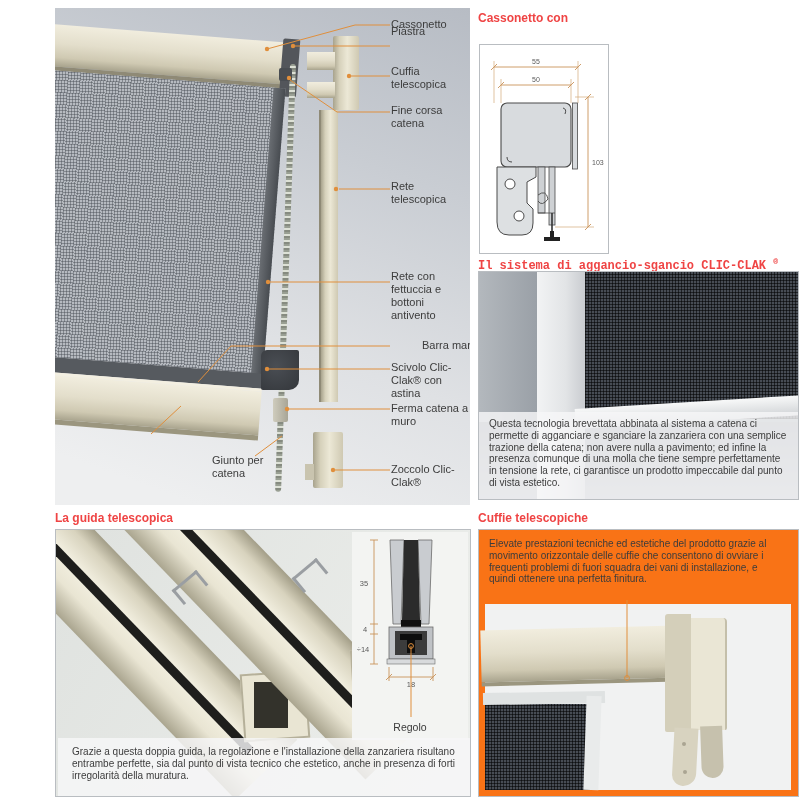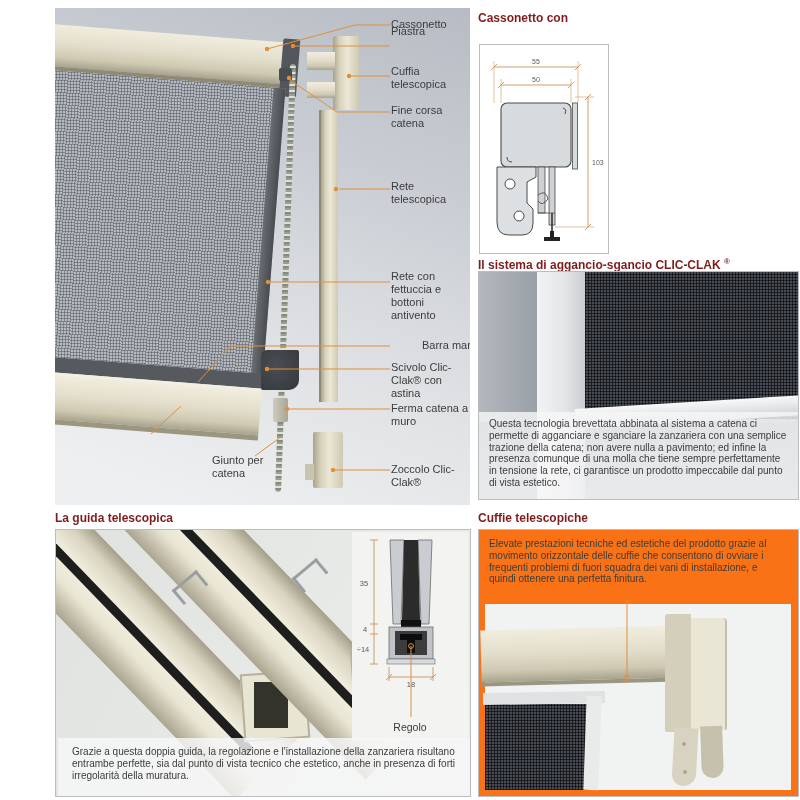--- a/index.html
+++ b/index.html
@@ -14,21 +14,21 @@
   .cream-v{background:linear-gradient(90deg,#a8a38d 0%,#d6d1bb 25%,#ece8d6 55%,#cfc9b2 100%);}
   .mesh{background-color:#b6bac0;
         background-image:repeating-linear-gradient(0deg,rgba(70,75,82,.45) 0 1px,transparent 1px 3px),
                          repeating-linear-gradient(90deg,rgba(70,75,82,.45) 0 1px,transparent 1px 3px);}
   .mesh-dark{background-color:#474c54;
         background-image:repeating-linear-gradient(0deg,rgba(0,0,0,.55) 0 1px,transparent 1px 3px),
                          repeating-linear-gradient(90deg,rgba(0,0,0,.55) 0 1px,transparent 1px 3px);}
   .lbl{position:absolute;font-size:11px;line-height:1.18;color:#3c3c3c;}
   .rstack{left:336px;width:78px;}
   
-  .sec-title{position:absolute;font-size:12px;line-height:1.15;font-weight:bold;color:#7f1d1d;}
+  .sec-title{position:absolute;font-size:12px;line-height:1.15;font-weight:bold;color:#ef4444;}
   .panel{position:absolute;border:1px solid #b9bdc1;background:#ffffff;overflow:hidden;}
   .body-txt{font-size:10px;line-height:1.18;color:#3c3c3c;}
   .overlay{position:absolute;background:rgba(246,247,248,.82);}
   .chain{background:repeating-linear-gradient(180deg,#999f93 0 2px,#dde1d6 2px 4px,#868b80 4px 6px);
          border-radius:3px;}
   svg text{font-family:"Liberation Sans","DejaVu Sans",sans-serif;}
 </style>
 </head>
 <body>
 
@@ -136,21 +136,21 @@
     <rect x="58" y="122" width="7" height="46" fill="#ced1d4" stroke="#4a4a4a" stroke-width="0.8"></rect>
     <rect x="69" y="122" width="6" height="58" fill="#ced1d4" stroke="#4a4a4a" stroke-width="0.8"></rect>
     <path d="M58,150 q8,-6 10,4 q-6,8 -10,2" fill="none" stroke="#4a4a4a" stroke-width="0.9"></path>
     <line x1="58" y1="168" x2="75" y2="168" stroke="#4a4a4a" stroke-width="0.8"></line>
     <line x1="72" y1="168" x2="72" y2="192" stroke="#333333" stroke-width="1.6"></line>
     <rect x="64" y="192" width="16" height="4" fill="#222222"></rect>
     <rect x="70" y="186" width="4" height="8" fill="#222222"></rect>
   </svg>
 </div>
 
-<div class="sec-title" style="left:478px;top:257px;width:320px;">
+<div class="sec-title" style="left:478px;top:257px;width:320px;font-family:Liberation Mono, monospace;">
   <span>Il sistema di aggancio-sgancio CLIC-CLAK</span>
   <sup style="font-size:8px;">®</sup>
 </div>
 
 <div class="panel" style="left:478px;top:271px;width:319px;height:227px;background:#9199a0;">
   <div class="abs" style="left:0;top:0;width:58px;height:227px;background:linear-gradient(90deg,#b3b8bd,#9aa0a7);"></div>
   <div class="abs" style="left:0;top:150px;width:319px;height:77px;background:linear-gradient(180deg,#898f97,#a9aeb5);"></div>
   <div class="abs mesh-dark" style="left:100px;top:0;width:219px;height:147px;"></div>
   <div class="abs" style="left:58px;top:0;width:48px;height:227px;background:linear-gradient(90deg,#f2f3f4,#e2e4e6 60%,#c9ccd0);"></div>
   <div class="abs" style="left:96px;top:130px;width:230px;height:20px;background:linear-gradient(180deg,#f8f9f9,#cfd2d5);transform:rotate(-3.5deg);"></div>

